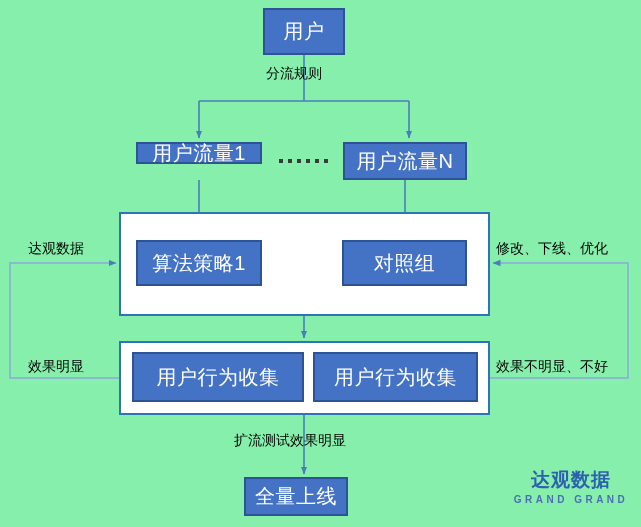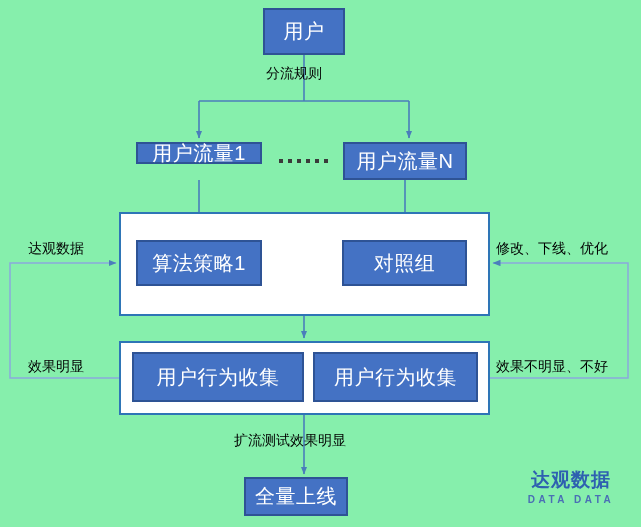--- a/index.html
+++ b/index.html
@@ -180,16 +180,16 @@
   <div class="edge-label" style="left:28px; top:358px;">效果明显</div>
 
   <div class="edge-label" style="left:496px; top:240px;">修改、下线、优化</div>
 
   <div class="edge-label" style="left:496px; top:358px;">效果不明显、不好</div>
 
   <div class="edge-label" style="left:234px; top:432px;">扩流测试效果明显</div>
 
   <div class="logo" style="left:511px; top:470px; width:120px;">
     <div class="cn">达观数据</div>
-    <div class="en">DATA DATA</div>
+    <div class="en">GRAND GRAND</div>
   </div>
 
 </div>
 
 </body></html>

